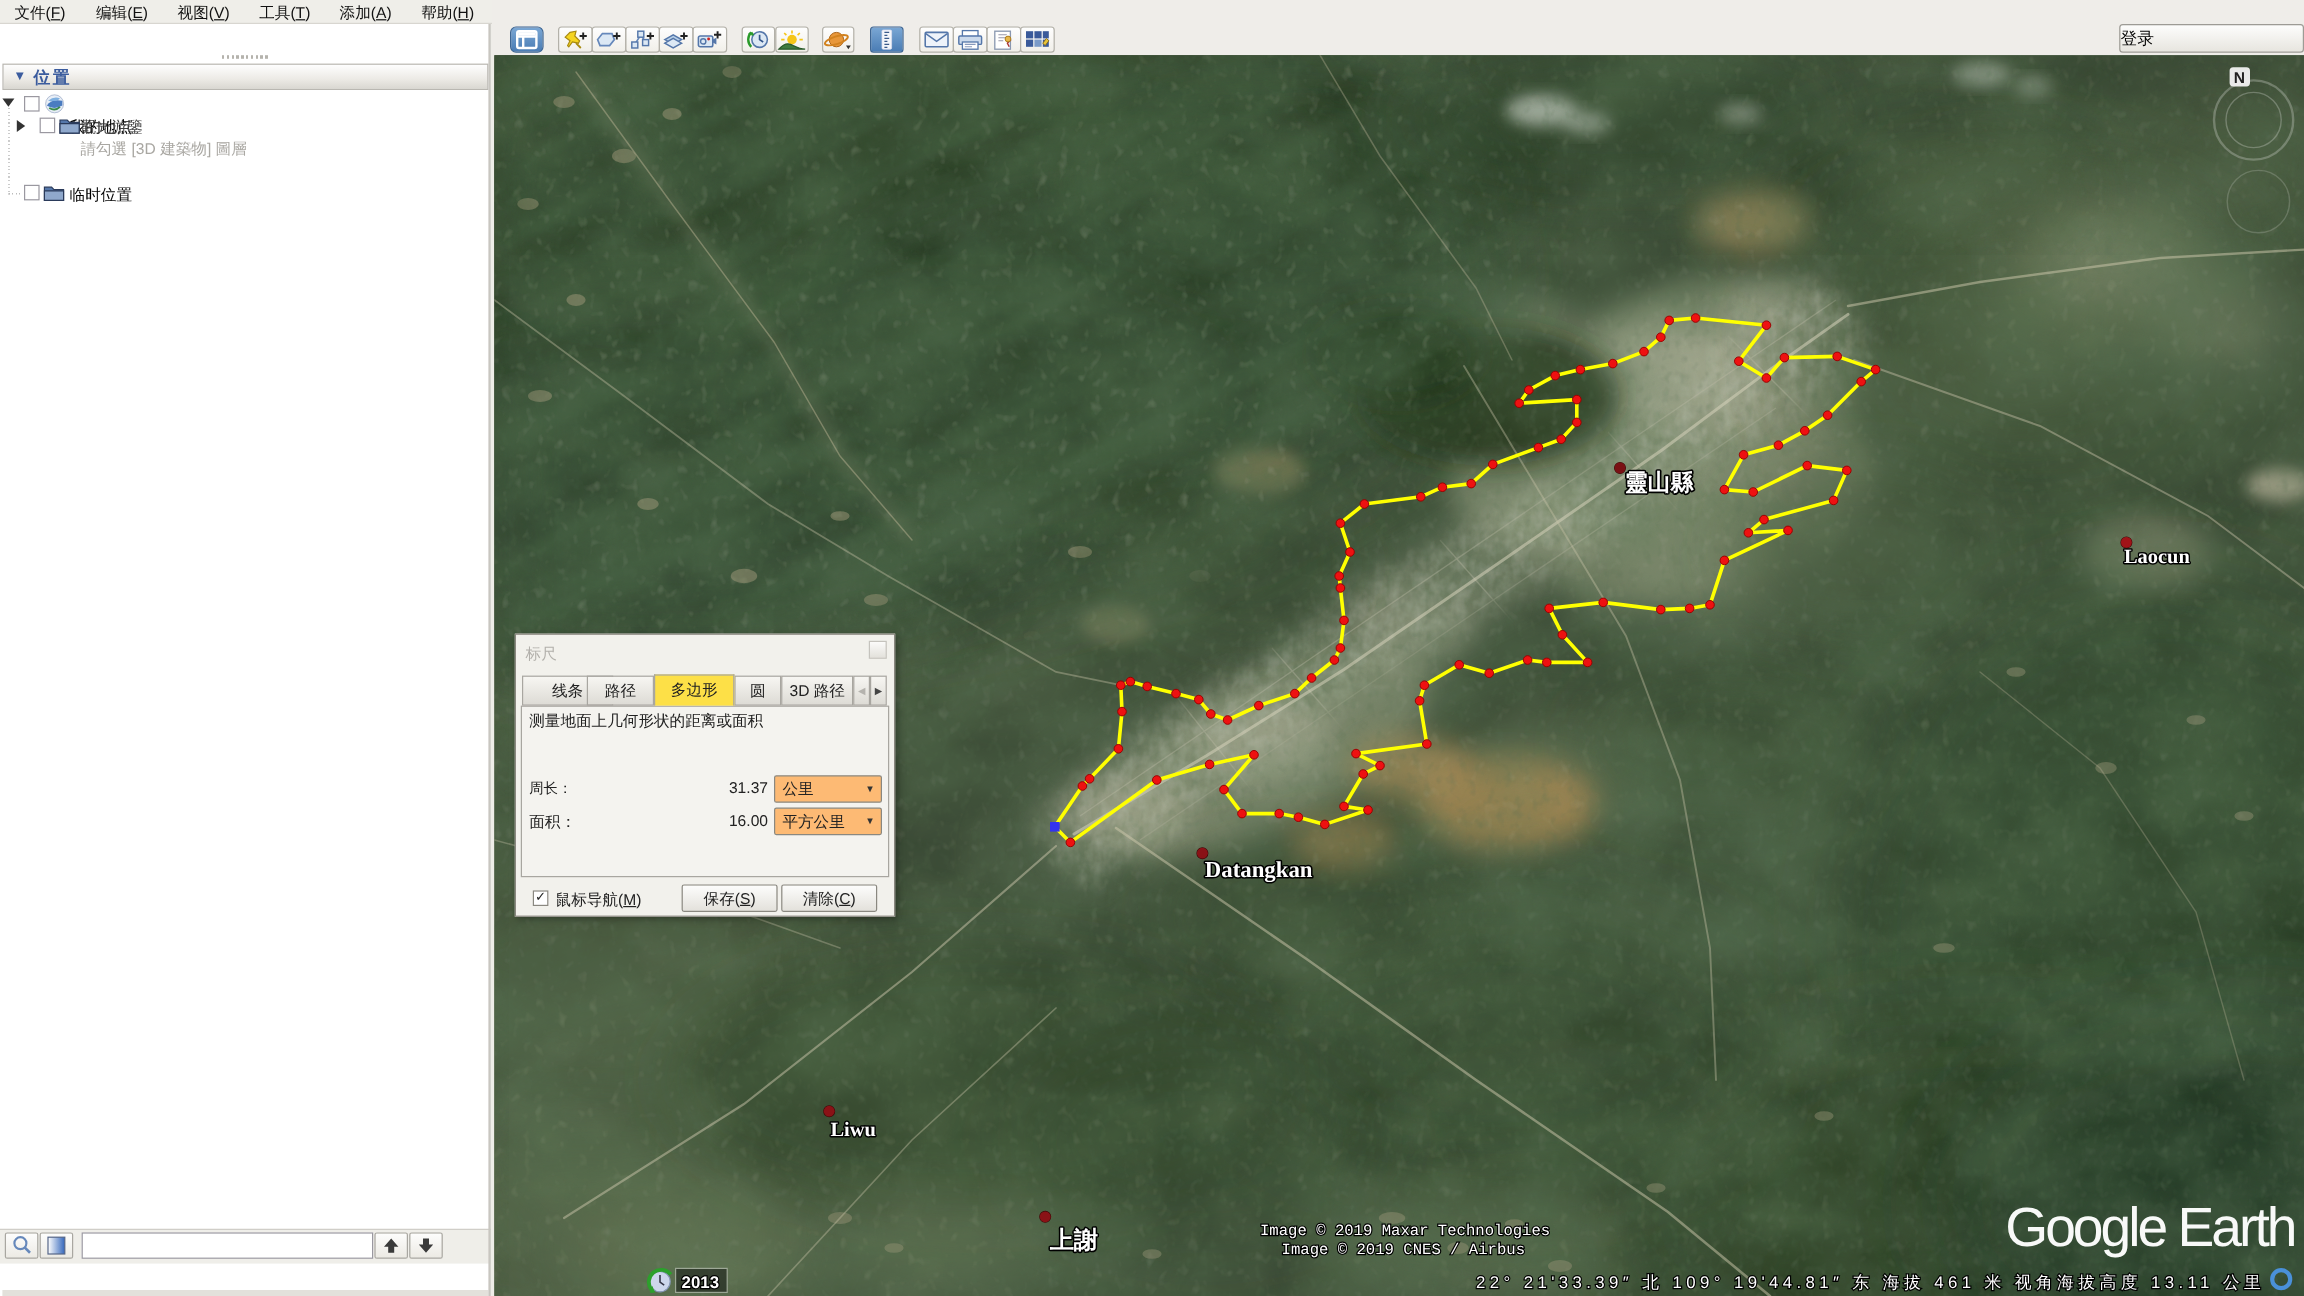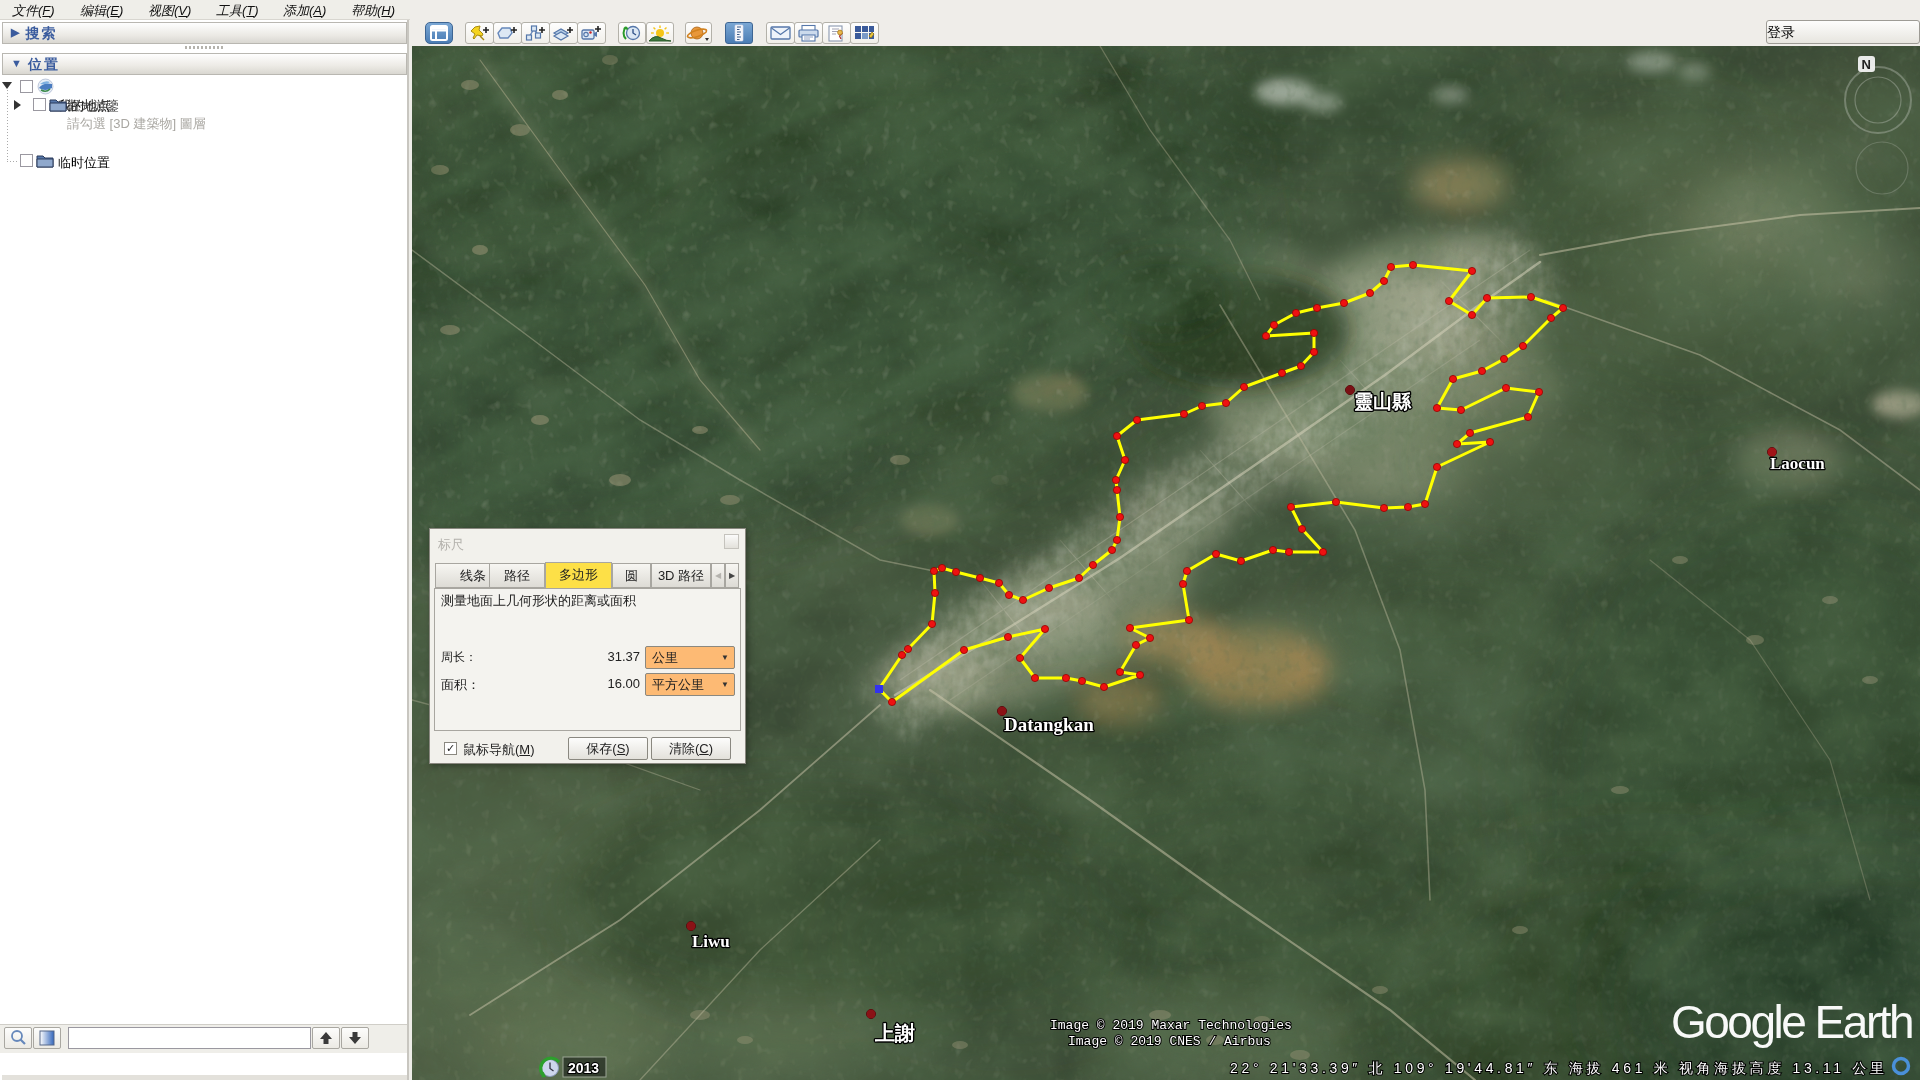--- a/index.html
+++ b/index.html
@@ -1,19 +1,19 @@
 <!DOCTYPE html>
 <html><head>
 <meta charset="utf-8">
 <style>
 html,body{margin:0;padding:0;width:1920px;height:1080px;overflow:hidden;
   font-family:"Liberation Sans",sans-serif;background:#eeede8;}
 #menubar{position:absolute;left:0;top:0;width:1920px;height:19px;
   background:#efeee9;border-bottom:1px solid #d8d6d0;font-size:13px;color:#111;}
-#menubar span{position:absolute;top:2px;font-style:italic;}
+#menubar span{position:absolute;top:2px;}
 #sidebar{position:absolute;left:0;top:20px;width:409px;height:1060px;background:#fff;}
 #sidebar .rborder{position:absolute;right:0;top:0;width:2px;height:1060px;background:#c8c6c0;}
 .phdr{position:absolute;left:2px;width:405px;height:22px;
   background:linear-gradient(#fefefe,#eceae5 60%,#d9d7d1);
   border:1px solid #b9b7b1;box-sizing:border-box;
   font-size:14px;font-weight:bold;color:#3b5c9e;}
 .phdr .tri{display:inline-block;margin:0 6px 0 8px;font-size:11px;color:#3b5c9e;}
 .phdr .lbl{position:relative;top:2px;letter-spacing:2px;}
 #topstrip{position:absolute;left:410px;top:0;width:1510px;height:46px;background:#efede9;}
 #map{position:absolute;left:412px;top:46px;width:1508px;height:1034px;background:#47573f;}
@@ -56,21 +56,20 @@
 <div id="menubar">
   <span style="left:12px">文件(<u>F</u>)</span>
   <span style="left:80px">编辑(<u>E</u>)</span>
   <span style="left:148px">视图(<u>V</u>)</span>
   <span style="left:216px">工具(<u>T</u>)</span>
   <span style="left:283px">添加(<u>A</u>)</span>
   <span style="left:351px">帮助(<u>H</u>)</span>
 </div>
 
 <div id="sidebar">
-  <div class="phdr" style="top:2px"><span class="tri">▶</span><span class="lbl">搜索</span></div>
   <div style="position:absolute;left:185px;top:26px;width:40px;height:3px;
     background:repeating-linear-gradient(90deg,#b5b3ad 0 2px,transparent 2px 4px)"></div>
   <div class="phdr" style="top:33px"><span class="tri">▼</span><span class="lbl">位置</span></div>
   <div id="tree" style="position:absolute;left:0;top:56px;width:405px;height:948px;background:#fff">
     <div style="position:absolute;left:7px;top:14px;width:1px;height:72px;background:repeating-linear-gradient(#aaa 0 1px,transparent 1px 3px)"></div>
     <div style="position:absolute;left:7px;top:85px;width:12px;height:1px;background:repeating-linear-gradient(90deg,#aaa 0 1px,transparent 1px 3px)"></div>
     <div style="position:absolute;left:2px;top:6px;width:0;height:0;border-left:5px solid transparent;border-right:5px solid transparent;border-top:7px solid #333"></div>
     <div class="cb" style="left:20px;top:4px"></div>
     <svg style="position:absolute;left:37px;top:2px" width="17" height="17" viewBox="0 0 17 17">
       <circle cx="8.5" cy="8.5" r="7.5" fill="#e8eef6" stroke="#8899bb" stroke-width="0.5"></circle>

